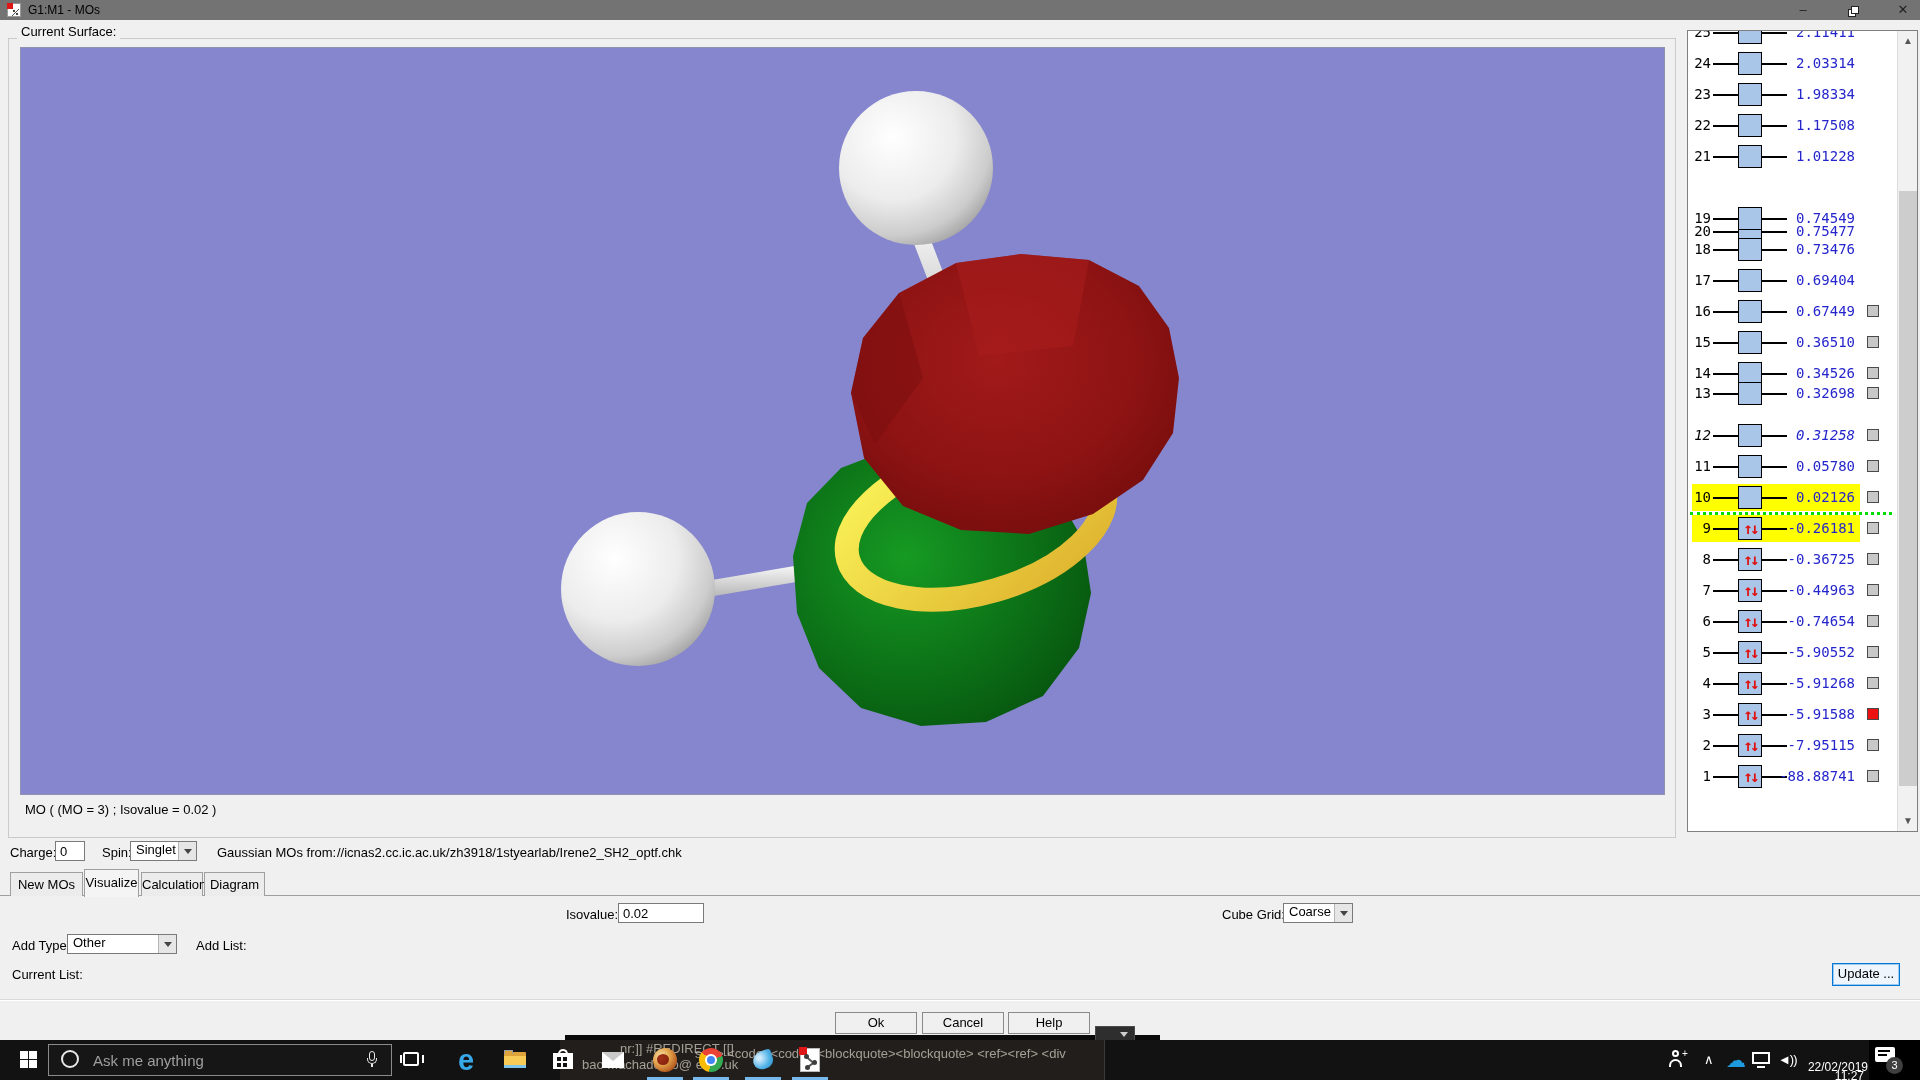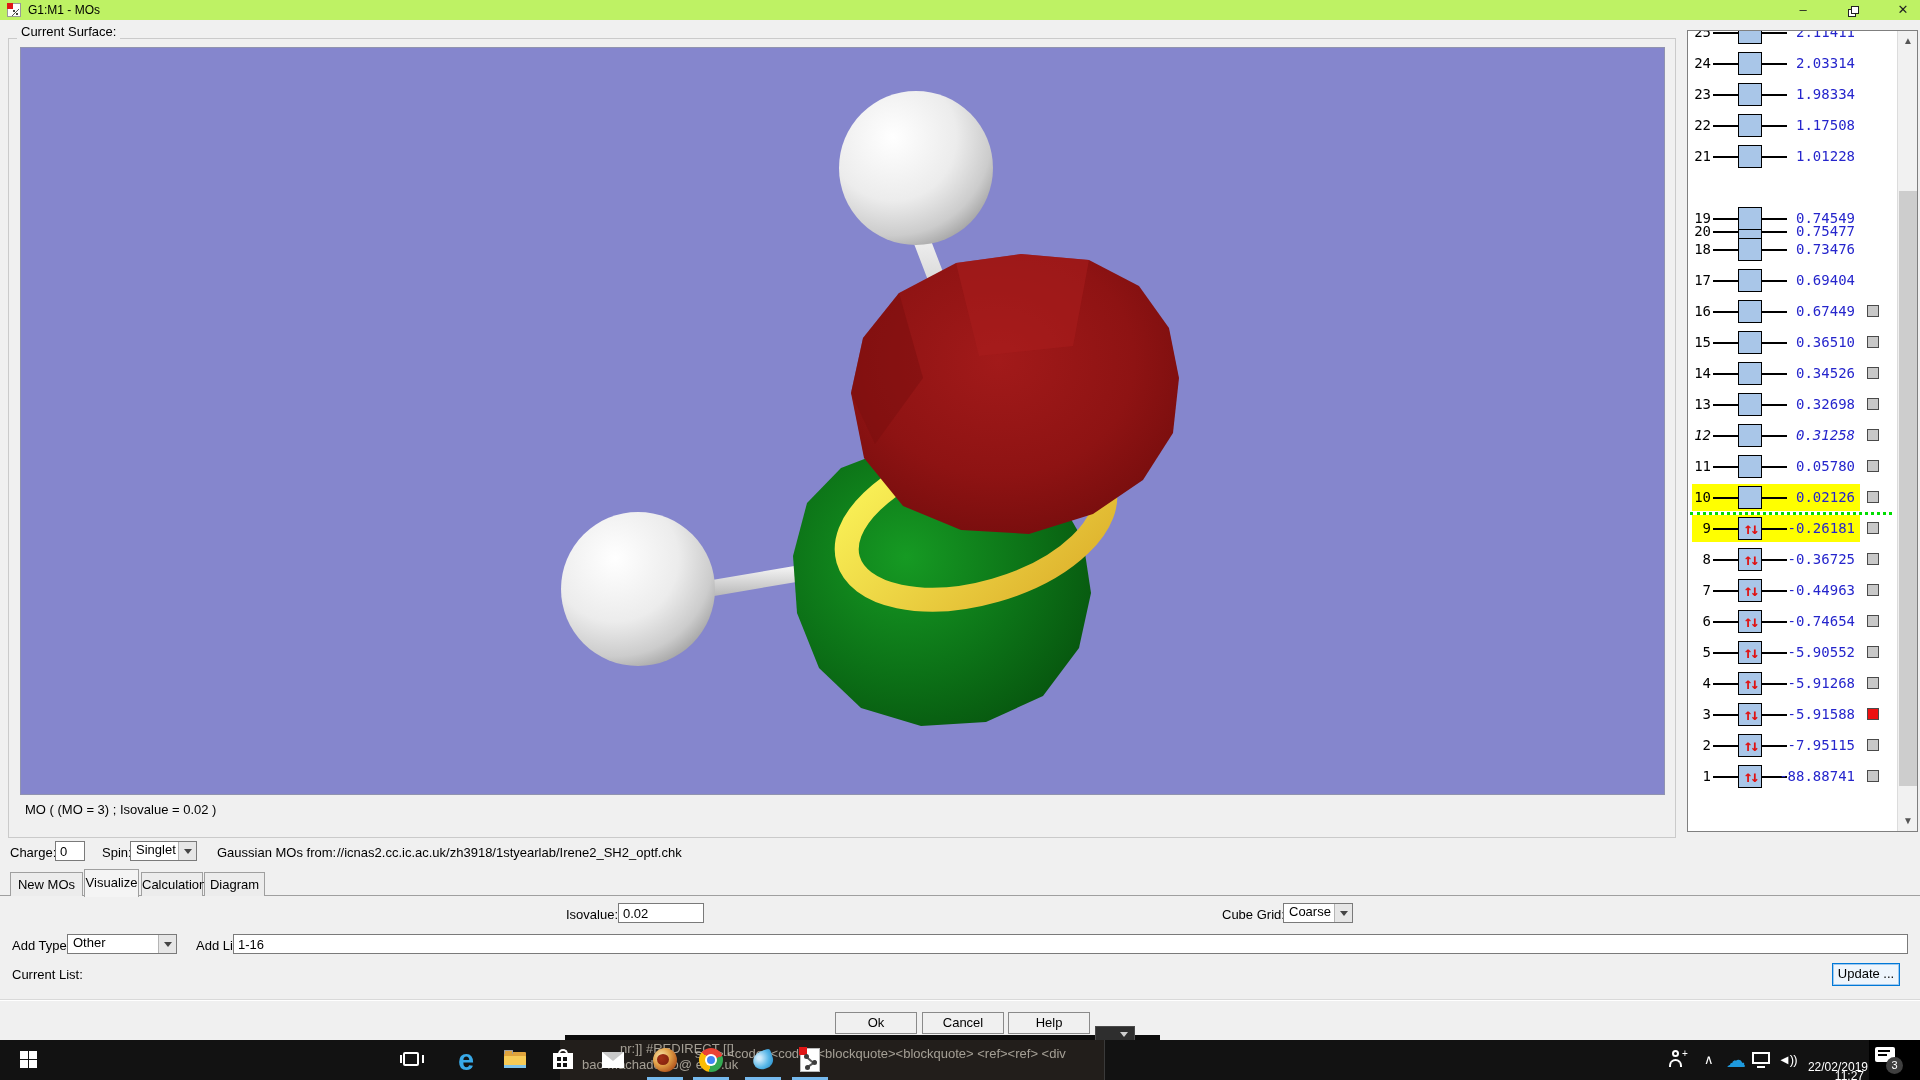--- a/index.html
+++ b/index.html
@@ -1,21 +1,21 @@
 <!DOCTYPE html>
 <html><head>
 <meta charset="utf-8">
 <style>
   * { margin:0; padding:0; box-sizing:border-box; }
   html,body { width:1920px; height:1080px; overflow:hidden; background:#f0f0f0;
               font-family:"Liberation Sans", sans-serif; }
   #screen { position:relative; width:1920px; height:1080px; }
 
   
-  #titlebar { position:absolute; left:0; top:0; width:1920px; height:20px; background:#bef264; }
+  #titlebar { position:absolute; left:0; top:0; width:1920px; height:20px; background:#737373; }
   #title-icon { position:absolute; left:7px; top:3px; width:14px; height:14px; background:#fdfdfd; border:1px solid #9a9a9a; }
   #title-icon .red { position:absolute; left:-1px; top:-1px; width:6px; height:6px; background:#e01616; }
   #title-icon .mol { position:absolute; left:4px; top:5px; width:7px; height:7px;
      background:radial-gradient(circle at 2px 2px,#444 1.2px,transparent 1.4px),
                 radial-gradient(circle at 5px 5px,#444 1.2px,transparent 1.4px),
                 linear-gradient(135deg,transparent 45%,#555 45%,#555 55%,transparent 55%); }
   #title-text { position:absolute; left:28px; top:3px; font-size:12px; color:#000; }
   .win-btn { position:absolute; top:0; width:34px; height:19px; text-align:center; color:#222; font-size:13px; line-height:19px; }
   #btn-min { left:1786px; } #btn-restore { left:1838px; } #btn-close { left:1886px; }
   #btn-restore .sq { position:absolute; left:13px; top:6px; width:8px; height:8px; border:1px solid #222; background:#fff; }
@@ -276,21 +276,21 @@
           <div class="mo-cb"></div>
         </div>
         <div class="mo-row" style="top: 328px;">
           <span class="mo-num">14</span>
           <div class="mo-lline"></div>
           <div class="mo-box"></div>
           <div class="mo-rline"></div>
           <span class="mo-energy">0.34526</span>
           <div class="mo-cb"></div>
         </div>
-        <div class="mo-row" style="top: 359px;">
+        <div class="mo-row" style="top: 348px;">
           <span class="mo-num">13</span>
           <div class="mo-lline"></div>
           <div class="mo-box"></div>
           <div class="mo-rline"></div>
           <span class="mo-energy">0.32698</span>
           <div class="mo-cb"></div>
         </div>
         <div class="mo-row" style="top: 390px; font-style: italic;">
           <span class="mo-num">12</span>
           <div class="mo-lline"></div>
@@ -421,21 +421,20 @@
     <span class="val">Coarse</span>
     <span class="arrow-box"></span>
   </div>
 
   <div class="lbl" style="left:12px; top:938px;">Add Type:</div>
   <div class="dropdown" style="left:67px; top:934px; width:110px;">
     <span class="val">Other</span>
     <span class="arrow-box"></span>
   </div>
   <div class="lbl" style="left:196px; top:938px;">Add List:</div>
-  <input class="tinput" style="left: 233px; top: 934px; width: 1675px;" value="1-16">
 
   <div class="lbl" style="left:12px; top:967px;">Current List:</div>
   <div class="push-btn" id="update-btn">Update ...</div>
 
   <div id="etched"></div>
   <div class="push-btn" style="left:835px; top:1012px; width:82px;">Ok</div>
   <div class="push-btn" style="left:922px; top:1012px; width:82px;">Cancel</div>
   <div class="push-btn" style="left:1008px; top:1012px; width:82px;">Help</div>
 
   <div id="bg-strip"></div>
@@ -448,20 +447,29 @@
       <div class="bleed" id="bleed3">bao Machado   do@  eria  .uk</div>
     </div>
 
     <div id="start-btn">
       <span class="w" style="left:12px;top:11px;"></span>
         <span class="w" style="left:21px;top:11px;"></span>
       <span class="w" style="left:12px;top:20px;"></span>
         <span class="w" style="left:21px;top:20px;"></span>
     </div>
 
+    <div id="search-box">
+      <div id="cortana-ring"></div>
+      <div id="search-text">Ask me anything</div>
+      <div id="mic">
+          <span class="cap"></span>
+          <span class="base"></span>
+          <span class="stem"></span>
+        </div>
+    </div>
 
     <div class="tb-icon" id="taskview" style="left:400px;">
         <span class="main"></span>
         <span class="s1"></span>
         <span class="s2"></span>
       </div>
     <div class="tb-icon" id="edge-icon" style="left:454px;">e</div>
     <div class="tb-icon" id="folder-icon" style="left:503px;">
         <span class="back"></span>
         <span class="tab"></span>

